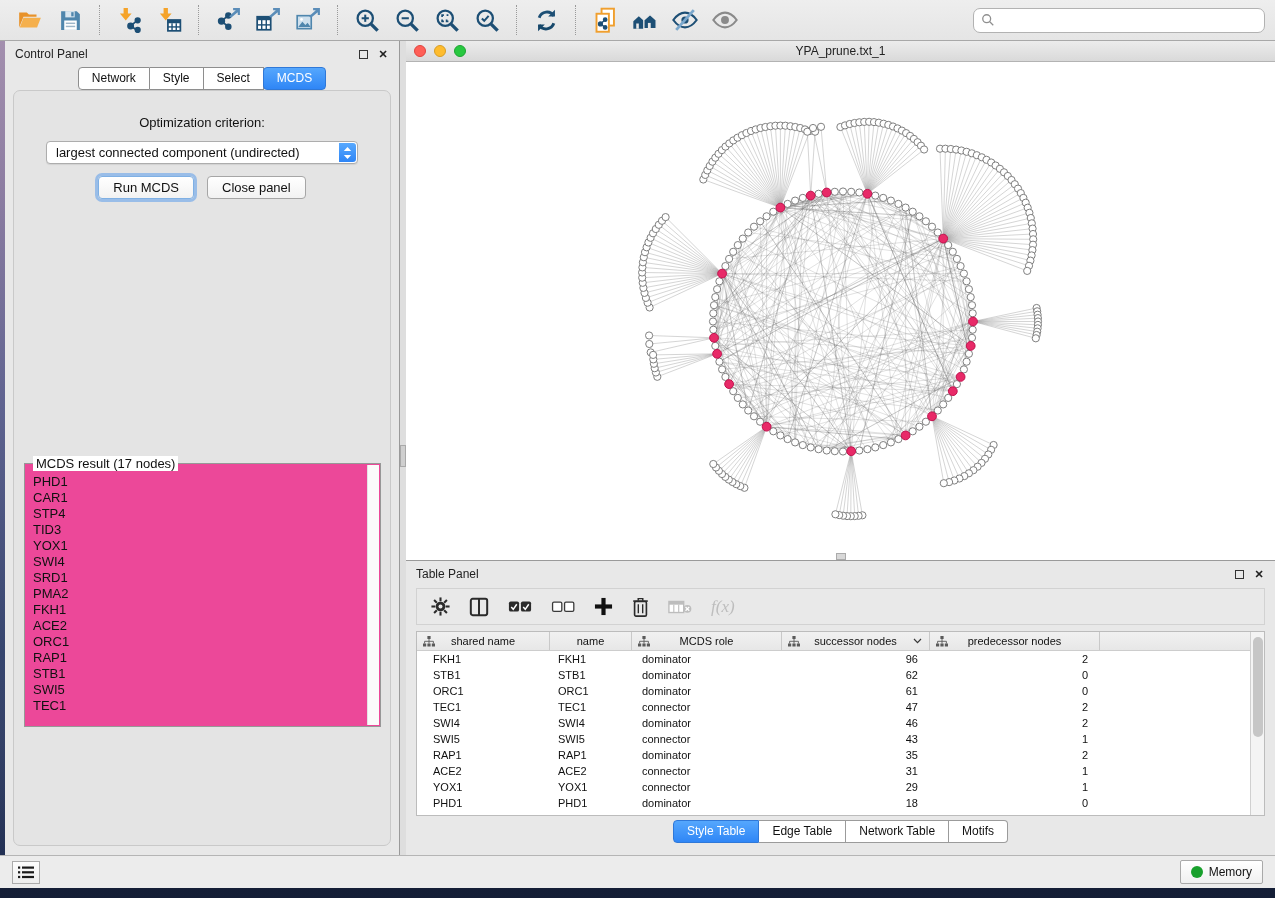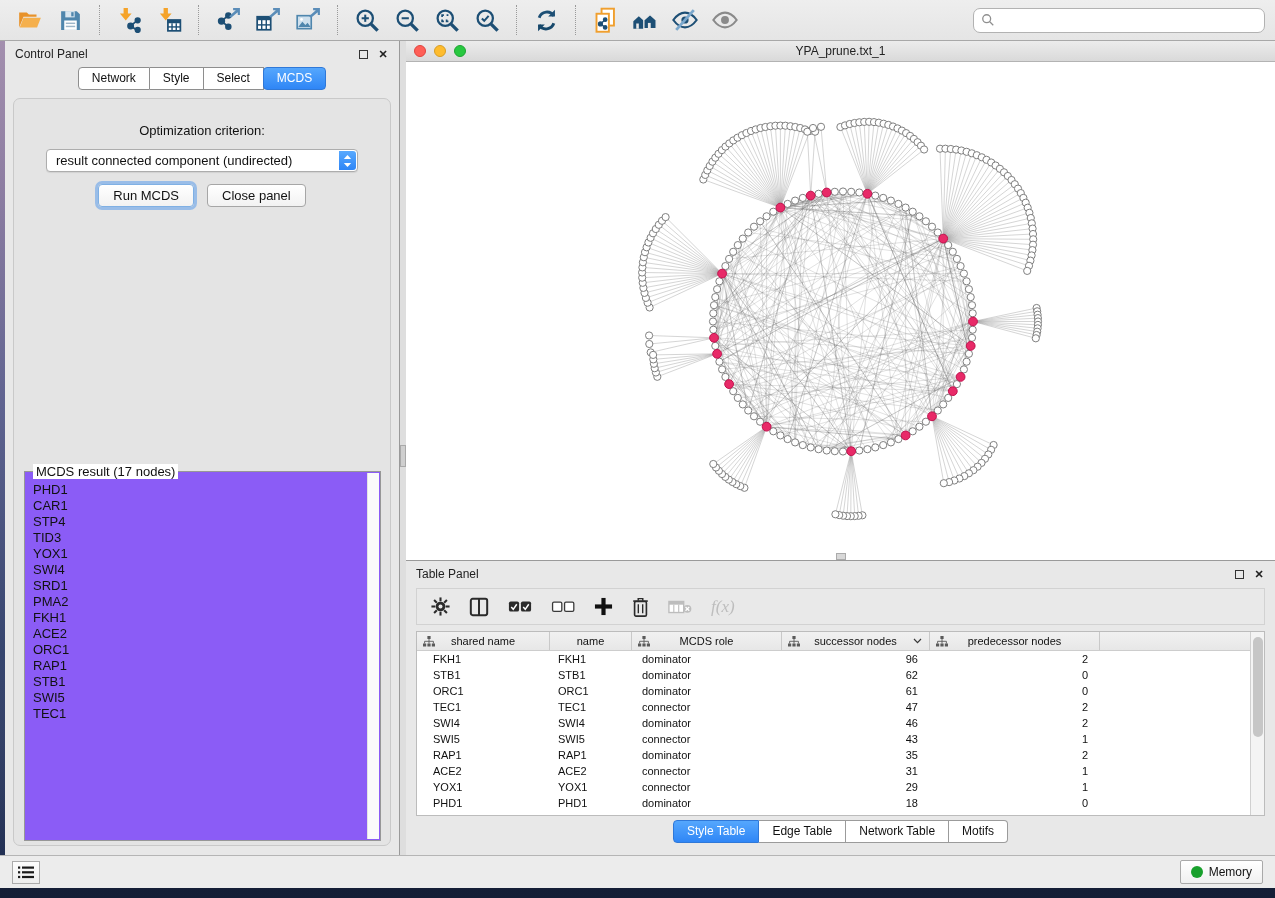--- a/index.html
+++ b/index.html
@@ -25,28 +25,28 @@
   
   .cpanel { width:395px; background:#e8e8e8; border-right:1px solid #9a9a9a; display:flex; flex-direction:column; flex:none; }
   .panel-head { height:26px; display:flex; align-items:center; padding:0 10px; font-size:12px; color:#222; flex:none;text-align:center; }
   .win-btns { margin-left:auto; display:flex; gap:8px; align-items:center; }
   .wb { width:12px; height:12px; display:flex; align-items:center; justify-content:center; font-size:11px; color:#222; font-weight:bold; }
   .float-glyph { width:9px; height:9px; border:1.5px solid #333; }
   .cp-tabs { display:flex; justify-content:center; align-items:flex-end; height:23px; flex:none; position:relative; z-index:2; margin-bottom:-1px; }
   .cp-tab { font-size:12px; padding:3px 13px 4px; background:#fff; border:1px solid #8e8e8e; border-left-width:0; color:#111; }
   .cp-tab:first-child { border-left-width:1px; border-radius:4px 0 0 4px; }
   .cp-tab.active { background:linear-gradient(#55a7fd,#2f86f6); color:#fff; border:1px solid #2f78d8; border-radius:4px; margin-left:-1px; }
-  .cp-body { flex:1; margin:9px 8px 9px 8px; background:#e4e4e4; border:1px solid #c9c9c9; border-radius:7px; position:relative; padding-top:24px; }
+  .cp-body { flex:1; margin:1px 8px 9px 8px; background:#e4e4e4; border:1px solid #c9c9c9; border-radius:7px; position:relative; padding-top:24px; }
   .opt-label { text-align:center; font-size:13px; color:#111; }
   .dropdown { margin:11px auto 0; width:312px; height:23px; background:#fff; border:1px solid #adadad; border-radius:4px; display:flex; align-items:center; padding-left:9px; font-size:13px; color:#111; position:relative; box-shadow:0 1px 1px rgba(0,0,0,.08); }
   .dd-stepper { position:absolute; right:1px; top:1px; bottom:1px; width:17px; background:linear-gradient(#58a9fe,#2e85f6); border-radius:0 3px 3px 0; display:flex; flex-direction:column; align-items:center; justify-content:center; gap:2px; }
   .btn-row { display:flex; justify-content:center; gap:13px; margin-top:12px; }
   .pbtn { font-family:"Liberation Sans",sans-serif; font-size:13px; color:#111; background:linear-gradient(#fff,#f2f2f2); border:1px solid #a6a6a6; border-radius:4px; padding:3px 14px; height:23px; }
   .pbtn.focused { border:1px solid #7fb0e4; box-shadow:0 0 0 3px rgba(112,168,233,.65); }
-  .mcds-box { position:absolute; left:10px; right:9px; top:372px; height:370px; border:1px solid #979797; background:#8b5cf6; }
+  .mcds-box { position:absolute; left:10px; right:9px; top:372px; height:264px; border:1px solid #979797; background:#ec4899; }
   .mcds-legend { position:absolute; top:-8px; left:8px; background:#fff; padding:0 3px; font-size:13px; color:#111; }
   .mcds-list { position:absolute; inset:10px 14px 2px 8px; overflow:hidden; font-size:13px; line-height:16px; color:#111; }
   .mcds-scroll { position:absolute; top:1px; bottom:1px; right:1px; width:12px; background:#fbfbfb; border-left:1px solid #e4e4e4; }
 
   
   .vsplit { width:6px; background:#dedede; position:relative; flex:none; }
   .vsplit .handle { position:absolute; top:404px; left:0; width:6px; height:22px; background:#cfcfcf; border:1px solid #a9a9a9; }
 
   
   .rightcol { flex:1; display:flex; flex-direction:column; min-width:0; }
@@ -265,21 +265,21 @@
       </div>
       <div class="cp-tabs">
           <div class="cp-tab">Network</div>
           <div class="cp-tab">Style</div>
           <div class="cp-tab">Select</div>
           <div class="cp-tab active">MCDS</div>
         </div>
       <div class="cp-body">
         <div class="opt-label">Optimization criterion:</div>
         <div class="dropdown">
-          <span>result connected component (undirected)</span>
+          <span>largest connected component (undirected)</span>
           <span class="dd-stepper">
             <svg width="9" height="6" viewBox="0 0 9 6">
                 <path d="M0.8 5L4.5 1l3.7 4z" fill="#fff"></path>
               </svg>
             <svg width="9" height="6" viewBox="0 0 9 6">
                 <path d="M0.8 1l3.7 4 3.7-4z" fill="#fff"></path>
               </svg>
           </span>
         </div>
         <div class="btn-row">

